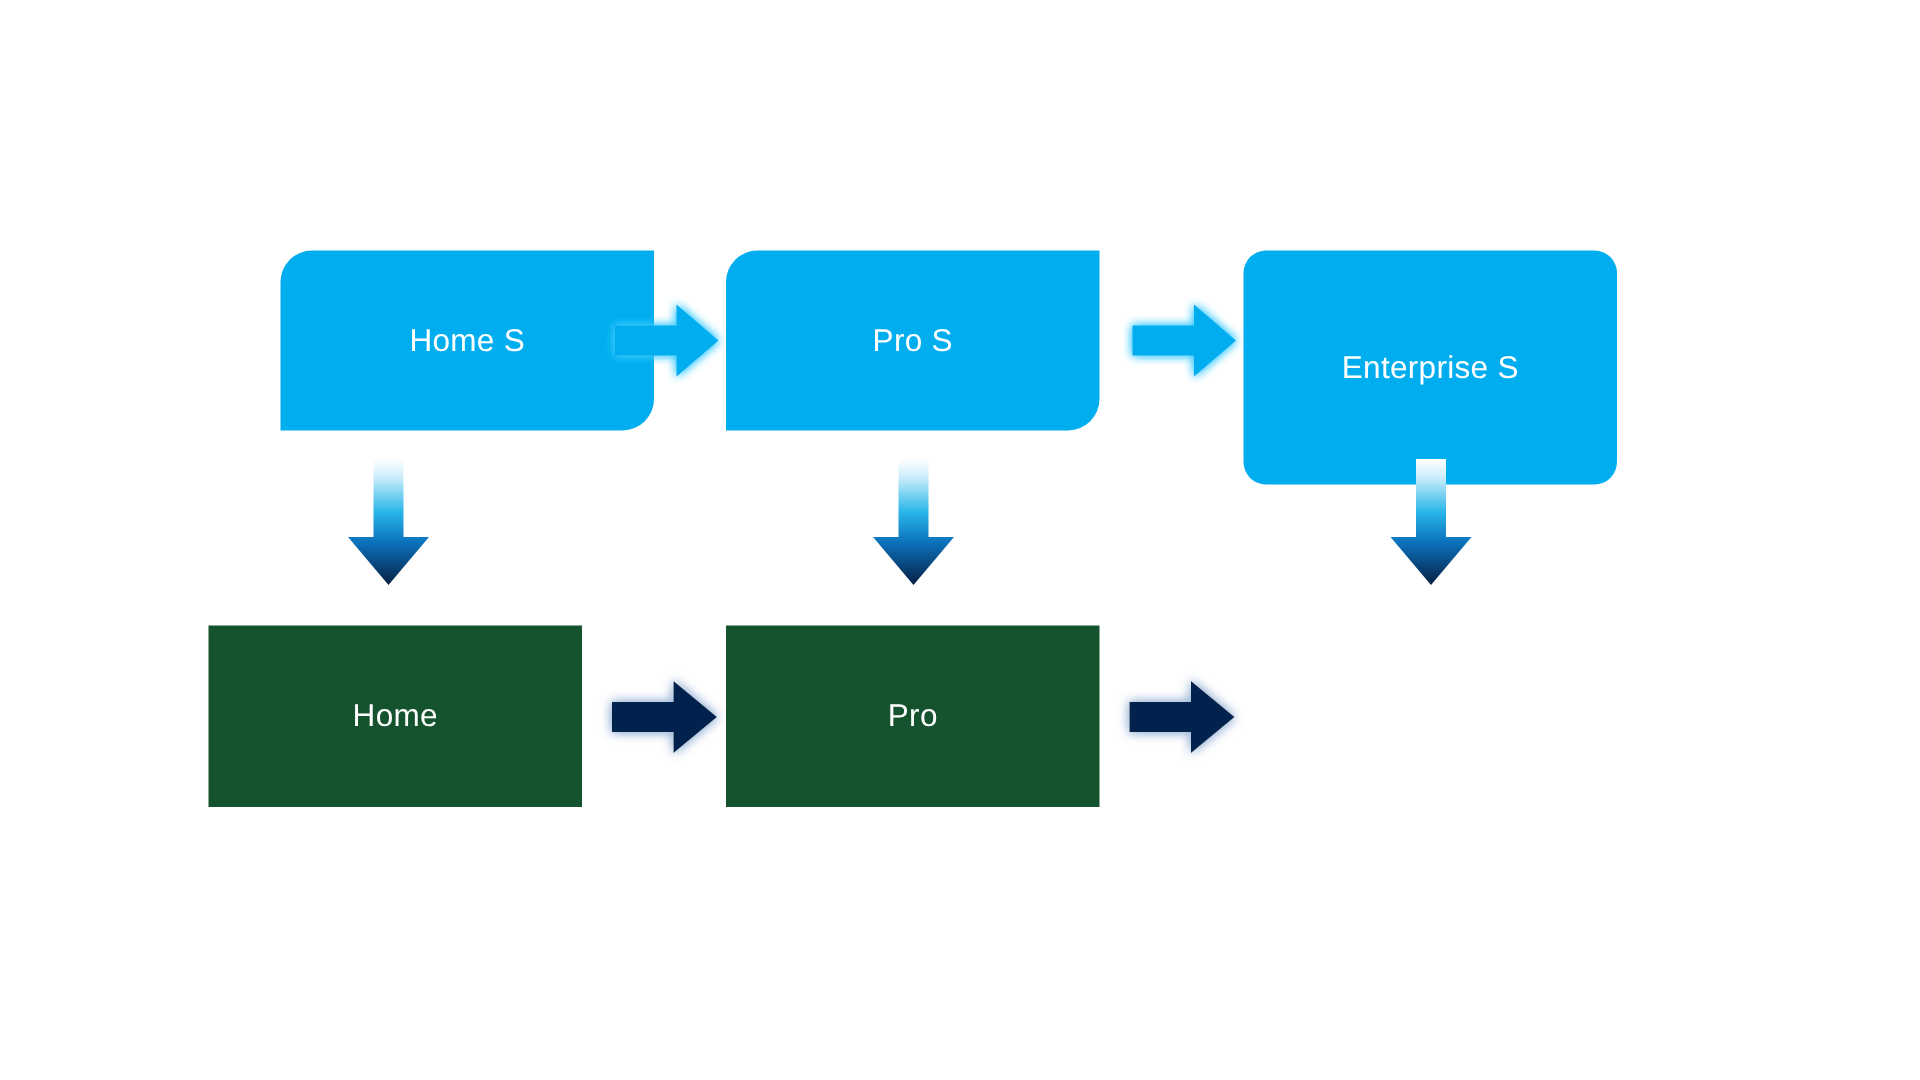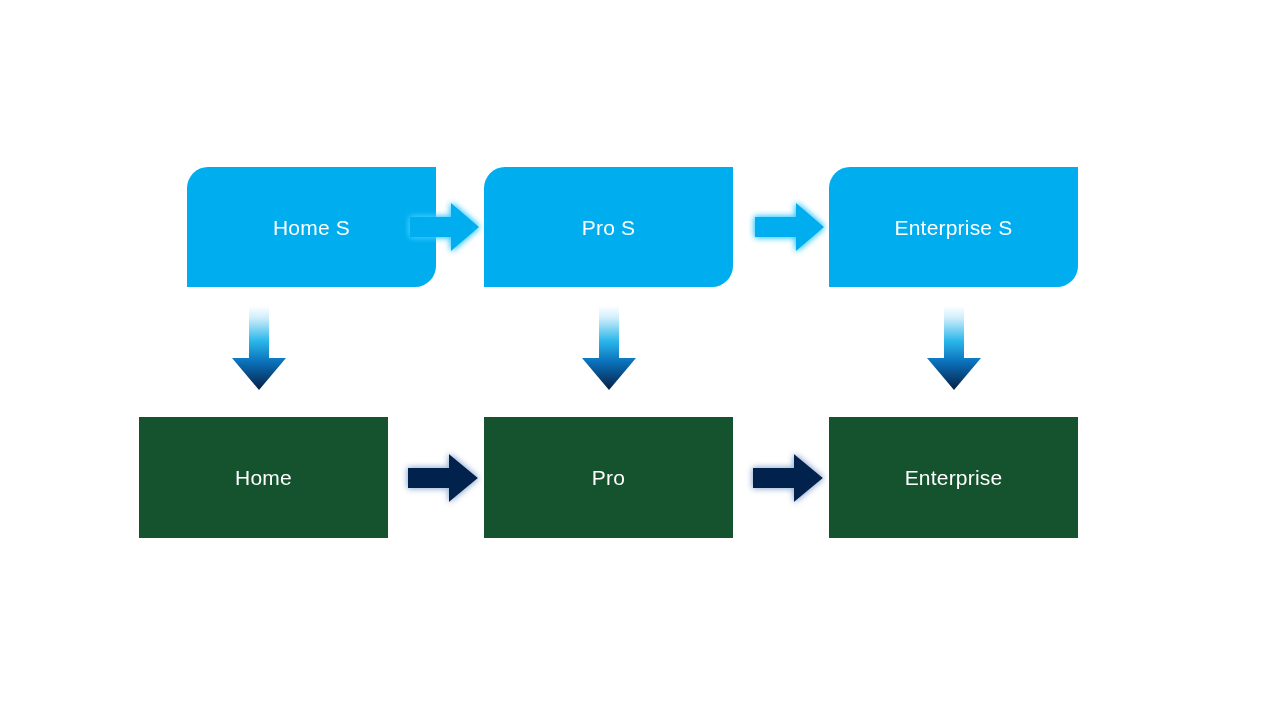--- a/index.html
+++ b/index.html
@@ -75,21 +75,21 @@
 <div class="canvas">
 
   <div class="node-box tier-s-box" style="left:139px; top:167px; width:249px; height:120px;margin-left:48px;">
     <span class="node-label">Home S</span>
   </div>
 
   <div class="node-box tier-s-box" style="left:484px; top:167px; width:249px; height:120px;">
     <span class="node-label">Pro S</span>
   </div>
 
-  <div class="node-box tier-s-box" style="left:829px; top:167px; width:249px; height:120px;">
+  <div class="node-box tier-s-box" style="left:829px; top:167px; width:249px; height:156px;border-radius:15px;">
     <span class="node-label">Enterprise S</span>
   </div>
 
   <div class="h-arrow" style="left:404px; top:196px; width:80px; height:62px;">
     <svg width="80" height="62" viewBox="0 0 80 62">
       <defs>
         <filter id="cyanGlow1" x="-60%" y="-60%" width="220%" height="220%">
           <feGaussianBlur in="SourceAlpha" stdDeviation="3.2" result="b"></feGaussianBlur>
           <feFlood flood-color="#3FCBFF" flood-opacity="0.95" result="c"></feFlood>
           <feComposite in="c" in2="b" operator="in" result="g"></feComposite>
@@ -168,23 +168,20 @@
   </div>
 
   <div class="node-box tier-box" style="left:139px; top:417px; width:249px; height:121px;">
     <span class="node-label">Home</span>
   </div>
 
   <div class="node-box tier-box" style="left:484px; top:417px; width:249px; height:121px;">
     <span class="node-label">Pro</span>
   </div>
 
-  <div class="node-box tier-box" style="left:829px; top:417px; width:249px; height:121px;">
-    <span class="node-label">Enterprise</span>
-  </div>
 
   <div class="h-arrow" style="left:400px; top:447px; width:84px; height:62px;">
     <svg width="84" height="62" viewBox="0 0 84 62">
       <defs>
         <filter id="navyGlow1" x="-60%" y="-60%" width="220%" height="220%">
           <feGaussianBlur in="SourceAlpha" stdDeviation="3.4" result="b"></feGaussianBlur>
           <feFlood flood-color="#9FB8D8" flood-opacity="0.95" result="c"></feFlood>
           <feComposite in="c" in2="b" operator="in" result="g"></feComposite>
           <feMerge>
             <feMergeNode in="g"></feMergeNode>

